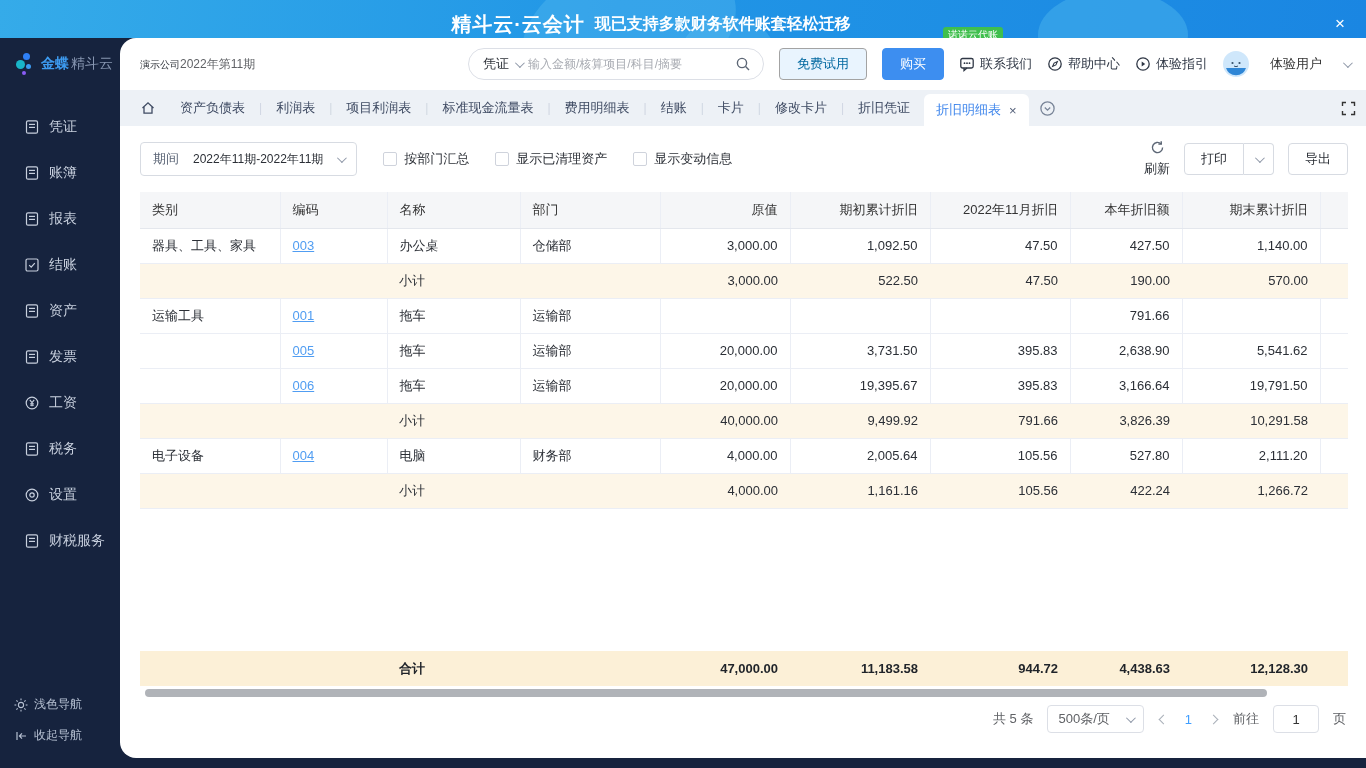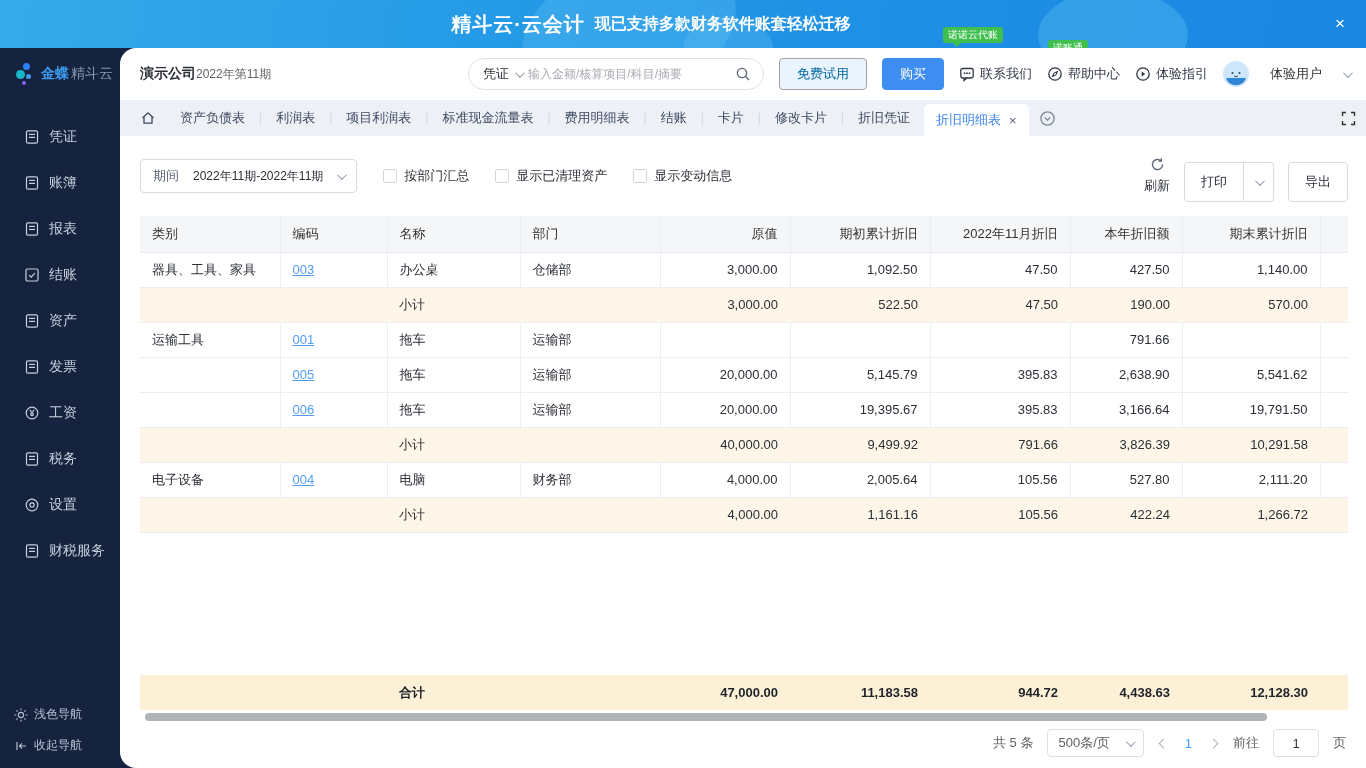--- a/index.html
+++ b/index.html
@@ -1,20 +1,20 @@
 <!DOCTYPE html>
 <html><head>
 <meta charset="utf-8">
 <style>
   * { box-sizing: border-box; margin: 0; padding: 0; }
   html,body { width:1366px; height:768px; overflow:hidden; }
   body { font-family:"Liberation Sans","DejaVu Sans",sans-serif; font-size:13px; color:#333; background:#16233e; }
 
   
-  .banner { position:relative; height:48px; background:linear-gradient(100deg,#35abe9 0%,#2196e6 45%,#1a86e2 100%); overflow:hidden; }
+  .banner { position:relative; height:38px; background:linear-gradient(100deg,#35abe9 0%,#2196e6 45%,#1a86e2 100%); overflow:hidden; }
   .banner .deco1 { position:absolute; left:38%; top:-40px; width:220px; height:140px; background:#5ec1f0; opacity:.35; border-radius:50%; transform:rotate(-18deg); }
   .banner .deco2 { position:absolute; left:76%; top:-10px; width:150px; height:90px; background:#4fb7ee; opacity:.45; border-radius:50%; }
   .banner .deco3 { position:absolute; left:50%; top:18px; width:90px; height:60px; background:#62c4f1; opacity:.3; border-radius:50%; }
   .banner-title { position:absolute; left:50%; top:0; transform:translateX(-58%); height:48px; display:flex; align-items:center; gap:10px; white-space:nowrap; color:#fff; }
   .banner-brand { font-size:20px; font-weight:bold; letter-spacing:1px; }
   .banner-msg { font-size:16px; font-weight:bold; }
   .banner-badge { position:absolute; background:#3fbf4d; color:#fff; font-size:10px; line-height:1; padding:3px 5px; border-radius:3px; }
   .badge1 { left:943px; top:27px; }
   .badge1:after { content:""; position:absolute; left:10px; bottom:-4px; border:4px solid transparent; border-top-color:#3fbf4d; border-bottom:0; }
   .badge2 { left:1048px; top:40px; }
@@ -39,21 +39,21 @@
   .nav-item svg { flex:0 0 auto; }
   .side-footer { margin-top:auto; padding:0 0 14px 14px; display:flex; flex-direction:column; gap:14px; }
   .side-foot-item { display:flex; align-items:center; gap:6px; font-size:12px; color:#b6c0d2; cursor:pointer; }
 
   
   .main { flex:1; background:#fff; border-top-left-radius:16px; border-bottom-left-radius:16px; display:flex; flex-direction:column; overflow:hidden; }
 
   
   .topbar { height:52px; display:flex; align-items:center; padding:0 16px 0 20px; gap:15px; flex:0 0 52px; }
   .company { white-space:nowrap; }
-  .company b { font-size:14px; color:#2b2f36; font-weight:700; }
+  .company b { font-size:10px; color:#2b2f36; font-weight:400; }
   .company span { font-size:12px; color:#606266; }
   .searchbox { margin-left:auto; width:296px; height:32px; border:1px solid #dcdfe6; border-radius:16px; display:flex; align-items:center; padding:0 12px 0 14px; gap:6px; }
   .search-cat { color:#2b2f36; font-size:13px; }
   .searchbox input { border:none; outline:none; flex:1; font-size:12px; color:#333; background:transparent; min-width:0; }
   .searchbox input::placeholder { color:#a8abb2; }
   .btn { border-radius:4px; font-size:13px; height:32px; padding:0 17px; cursor:pointer; white-space:nowrap; }
   .btn-trial { background:#e9f4fe; border:1px solid #a3a3a3; color:#0369a1; }
   .btn-buy { background:#3d8ef0; border:1px solid #3d8ef0; color:#fff; }
   .top-link { display:flex; align-items:center; gap:5px; color:#2f3745; font-size:13px; cursor:pointer; white-space:nowrap; }
   .userbox { display:flex; align-items:center; gap:21px; cursor:pointer; white-space:nowrap; }
@@ -74,21 +74,21 @@
   .filterbar { display:flex; align-items:center; flex:0 0 34px; margin-bottom:14px; }
   .period-select { height:34px; border:1px solid #d7dbe2; border-radius:4px; display:flex; align-items:center; padding:0 12px; gap:14px; cursor:pointer; }
   .period-label { color:#5a6475; }
   .period-value { color:#2b2f36; font-size:12px; }
   .checks { display:flex; align-items:center; gap:26px; margin-left:26px; }
   .check { display:flex; align-items:center; gap:7px; cursor:pointer; color:#2b2f36; font-size:13px; }
   .check .box { width:14px; height:14px; border:1px solid #cfd3dc; border-radius:2px; background:#fff; }
   .filter-right { margin-left:auto; display:flex; align-items:center; gap:14px; }
   .refresh { display:flex; align-items:center; gap:5px; color:#2b2f36; cursor:pointer;flex-direction:column; }
   .btn-group { display:flex; }
-  .btn-plain { background:#fff; border:1px solid #d7dbe2; color:#2b2f36; height:40px;margin-top:12px; }
+  .btn-plain { background:#fff; border:1px solid #d7dbe2; color:#2b2f36; height:32px; }
   .btn-print { border-radius:4px 0 0 4px; padding:0 16px; }
   .btn-print-caret { border-radius:0 4px 4px 0; border-left:none; padding:0 11px; display:flex; align-items:center; }
   .btn-export { border-radius:4px; padding:0 16px; }
 
   
   .tablewrap { flex:0 0 505px; display:flex; flex-direction:column; }
   table.grid { border-collapse:collapse; table-layout:fixed; width:1208px; }
   .grid th { height:36px; background:#f5f6f8; font-weight:500; color:#333; text-align:left; padding:0 12px; border-bottom:1px solid #e4e7ed; border-right:1px solid #ebeef5; font-size:13px; }
   .grid th.num { text-align:right; }
   .grid th:last-child { border-right:none; }
@@ -448,21 +448,21 @@
                 <td class="num">791.66</td>
                 <td class="num"></td>
                 <td></td>
               </tr>
               <tr>
                 <td></td>
                 <td><a class="code">005</a></td>
                 <td>拖车</td>
                 <td>运输部</td>
                 <td class="num">20,000.00</td>
-                <td class="num">5,145.79</td>
+                <td class="num">3,731.50</td>
                 <td class="num">395.83</td>
                 <td class="num">2,638.90</td>
                 <td class="num">5,541.62</td>
                 <td></td>
               </tr>
               <tr>
                 <td></td>
                 <td><a class="code">006</a></td>
                 <td>拖车</td>
                 <td>运输部</td>

